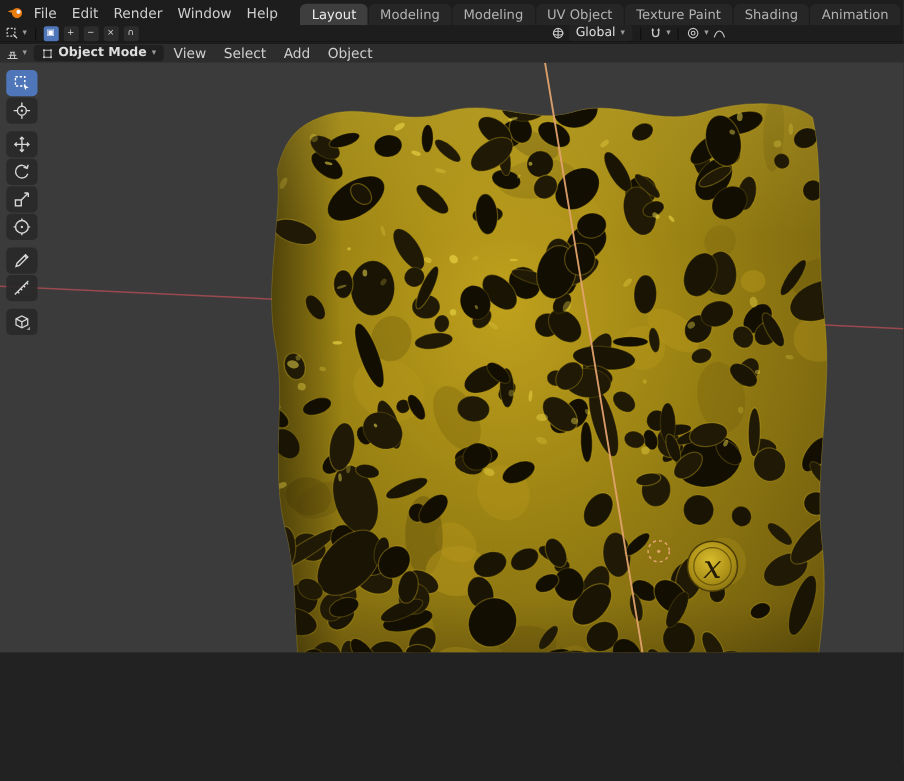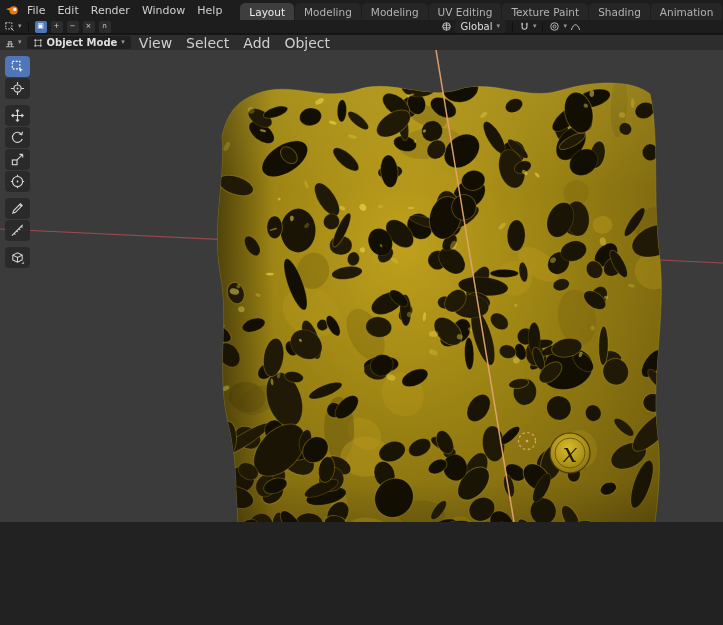--- a/index.html
+++ b/index.html
@@ -25,21 +25,21 @@
   .vsep{width:1px;height:10px;background:#101010;margin:0 3px;}
   .pill{display:inline-flex;align-items:center;gap:4px;background:#232323;border-radius:3px;
         padding:1px 6px;font-size:10px;color:#dedede;text-align:right;}
   .mode-sq{width:12px;height:12px;border-radius:2px;background:#2c2c2c;display:inline-flex;
            align-items:center;justify-content:center;margin-right:1px;font-size:7px;color:#d8d8d8;line-height:1;}
   .mode-sq.active{background:#4f76b8;color:#fff;}
   
   .vheader{position:absolute;top:34px;left:0;right:0;height:16px;background:#2d2d2d;
            border-top:1px solid #161616;display:flex;align-items:center;gap:2px;
            padding:0 4px;box-sizing:border-box;font-size:11px;z-index:40;}
-  .vheader .menu-item{padding:0 6px;font-size:14px;}
+  .vheader .menu-item{padding:0 6px;font-size:11px;}
   .vheader .pill{background:#202020;font-weight:bold;}
   
   .viewport{position:absolute;top:50px;left:0;width:723px;height:575px;background:#3b3b3b;overflow:hidden;}
   .vp-text{position:absolute;left:38px;top:5px;text-shadow:0 1px 2px rgba(0,0,0,.65);pointer-events:none;}
   .vp-text .l1{font-size:11px;color:#d8d8d8;}
   .vp-text .l2{font-size:10px;color:#a8a8a8;margin-top:2px;}
   
   .tools{position:absolute;left:5px;top:6px;display:flex;flex-direction:column;z-index:20;}
   .tool{width:25px;height:21px;background:rgba(41,41,41,.92);border-radius:4px;margin-bottom:1px;
         display:flex;align-items:center;justify-content:center;}
@@ -62,21 +62,21 @@
     </span>
     <span class="menu-item">File</span>
     <span class="menu-item">Edit</span>
     <span class="menu-item">Render</span>
     <span class="menu-item">Window</span>
     <span class="menu-item">Help</span>
     <div class="tabs">
       <span class="tab active">Layout</span>
       <span class="tab">Modeling</span>
       <span class="tab">Modeling</span>
-      <span class="tab">UV Editing</span>
+      <span class="tab">UV Object</span>
       <span class="tab">Texture Paint</span>
       <span class="tab">Shading</span>
       <span class="tab">Animation</span>
 
     </div>
   </div>
 
   <div class="toolsettings">
     <div class="ts-left">
       <span class="ibtn">

